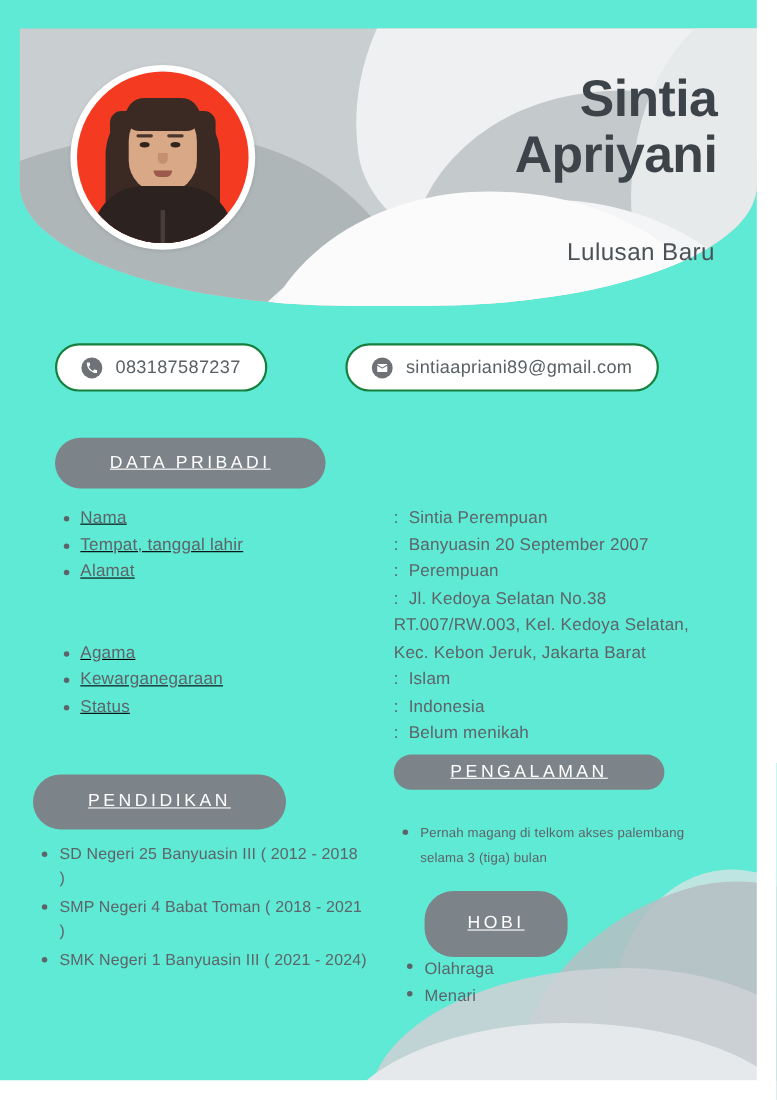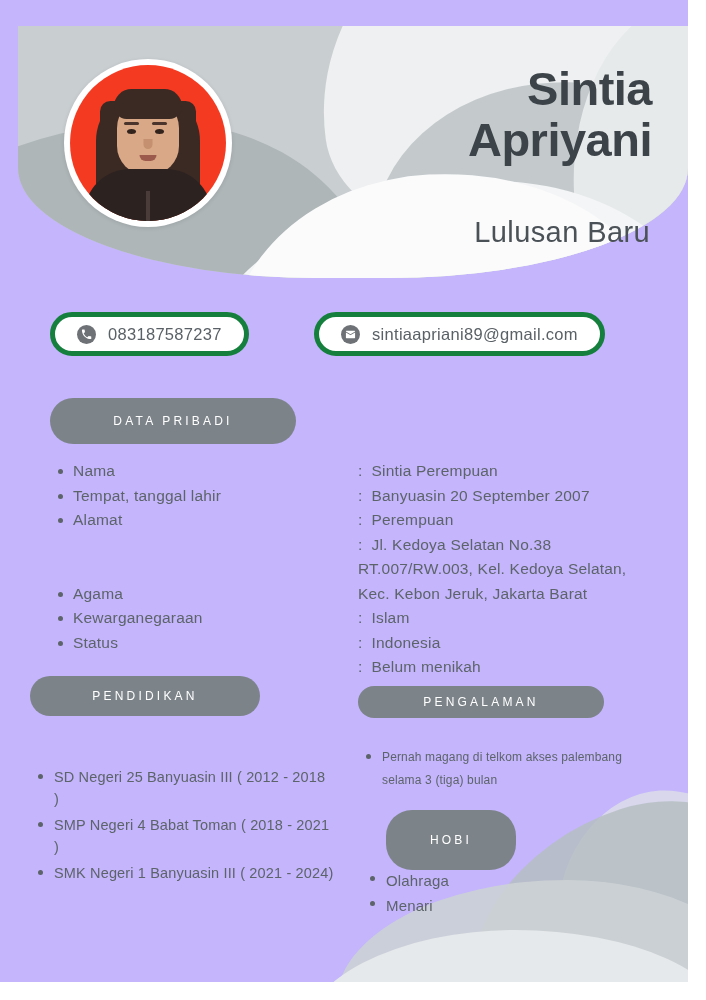--- a/index.html
+++ b/index.html
@@ -8,21 +8,21 @@
     width: 706px;
     height: 1000px;
     background: #ffffff;
     font-family: "Liberation Sans", sans-serif;
   }
 
   .page {
     position: relative;
     width: 706px;
     height: 1000px;
-    background: #c4b5fd;
+    background: #5eead4;
     overflow: hidden;
   }
 
   
   .header {
     position: absolute;
     left: 18px;
     top: 26px;
     width: 670px;
     height: 252px;
@@ -199,40 +199,40 @@
     font-weight: bold;
     color: #3d4449;
     line-height: 1.08;
     letter-spacing: -0.5px;
   }
   .subtitle {
     position: absolute;
     right: 56px; top: 216px;
     width: 420px;
     text-align: right;
-    font-size: 29px;
+    font-size: 22px;
     color: #4b5257;
     letter-spacing: .4px;
   }
 
   
   .contact-row {
     position: absolute;
     left: 0; top: 312px;
     width: 706px;
     height: 46px;
   }
   .contact-pill {
     position: absolute;
     display: flex;
     align-items: center;
     gap: 12px;
     height: 44px;
     padding: 0 22px;
-    border: 5px solid #15803d;
+    border: 2px solid #15803d;
     border-radius: 24px;
     background: #ffffff;
   }
   .pill-phone { left: 50px; }
   .pill-mail  { left: 314px; }
   .contact-text {
     font-size: 16.5px;
     color: #5a6166;
     letter-spacing: .3px;
     white-space: nowrap;
@@ -250,34 +250,36 @@
 
   
   .sec-pill {
     position: absolute;
     display: flex;
     align-items: center;
     justify-content: center;
     background: #7d8489;
     border-radius: 26px;
     color: #ffffff;
-    font-size: 12px;
+    font-size: 16px;
     letter-spacing: 3.2px;
     white-space: nowrap;
+    text-decoration: underline;
   }
   .pill-pribadi   { left: 50px;  top: 398px; width: 246px; height: 46px; }
-  .pill-pendidikan{ left: 30px;  top: 676px; width: 230px; height: 40px; }
+  .pill-pendidikan{ left: 30px;  top: 704px; width: 230px; height: 50px; }
   .pill-pengalaman{ left: 358px; top: 686px; width: 246px; height: 32px; }
   .pill-hobi      { left: 386px; top: 810px; width: 130px; height: 60px; }
 
   
   .pd-labels {
     position: absolute;
     left: 58px; top: 459px;
     width: 290px;
+    text-decoration: underline;
   }
   .pd-values {
     position: absolute;
     left: 358px; top: 459px;
     width: 300px;
   }
   .pd-item {
     display: flex;
     align-items: flex-start;
     gap: 10px;

